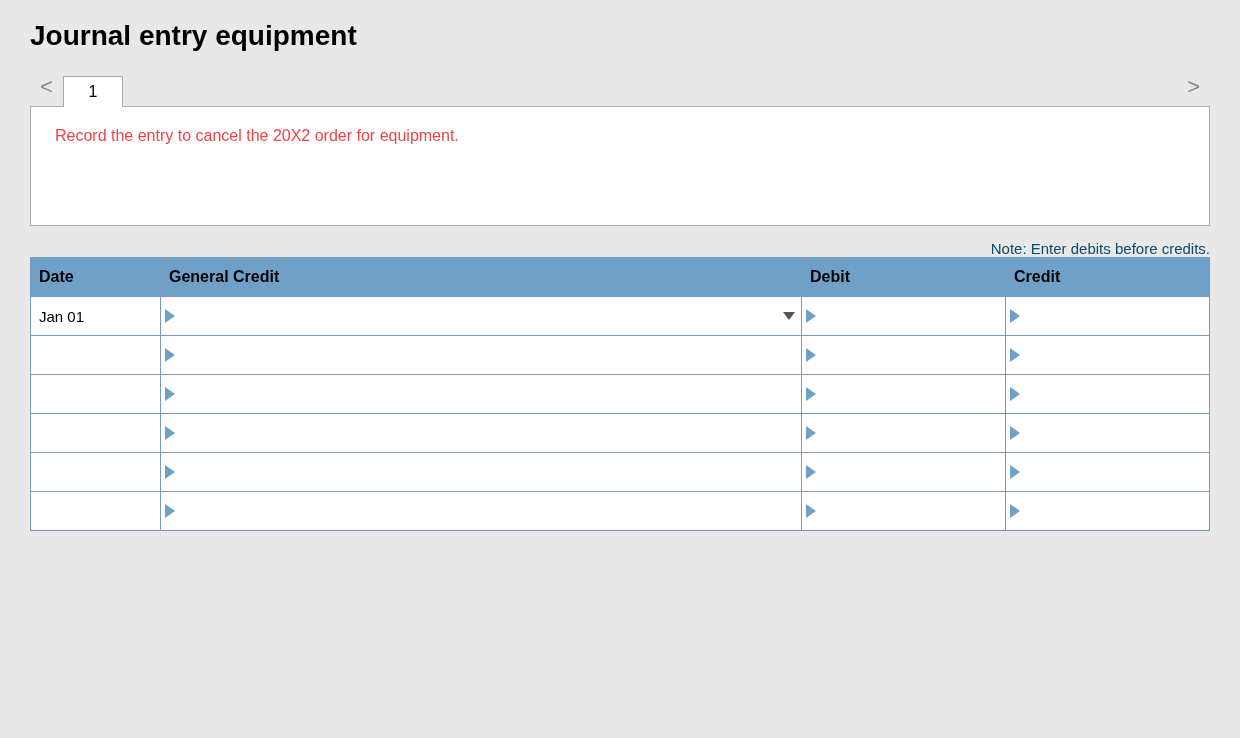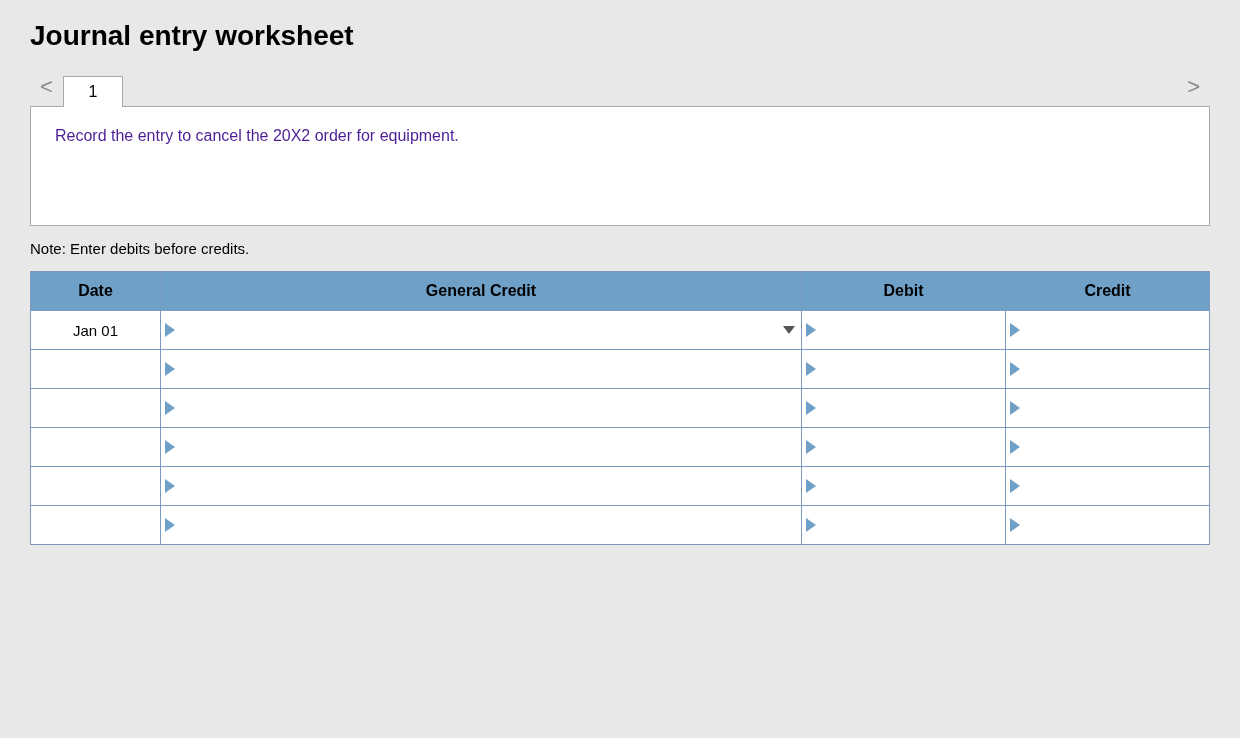--- a/index.html
+++ b/index.html
@@ -52,45 +52,45 @@
     .nav-arrow-right {
       margin-left: auto;
     }
 
     .content-box {
       background: #fff;
       border: 1px solid #aaa;
       padding: 20px 24px;
       min-height: 120px;
       font-size: 16px;
-      color: #4c1d95;
+      color: #ef4444;
       margin-bottom: 14px;
     }
 
     .note-text {
-      color: #000000;
+      color: #0c4a6e;
       font-size: 15px;
-      margin-bottom: 14px;
+      text-align: right;
     }
 
     .journal-table {
       width: 100%;
       border-collapse: collapse;
       border: 1px solid #7a9bbf;
       background: #fff;
     }
 
     .journal-table th {
       background-color: #6fa0c8;
       color: #000;
       font-weight: bold;
       font-size: 16px;
       padding: 10px 8px;
       border: 1px solid #7a9bbf;
-      text-align: center;
+      text-align: left;
     }
 
     .journal-table td {
       border: 1px solid #7a9bbf;
       padding: 0;
       height: 38px;
       vertical-align: middle;
     }
 
     .col-date {
@@ -105,21 +105,21 @@
     .col-debit {
       width: 155px;
     }
 
     .col-credit {
       width: 155px;
       margin-top: 23px;
     }
 
     .cell-date {
-      text-align: center;
+      text-align: left;
       font-size: 15px;
       padding: 6px 8px;
     }
 
     .cell-input {
       display: flex;
       align-items: center;
       height: 38px;
       position: relative;
     }
@@ -157,21 +157,21 @@
     }
 
     .tab-row {
       display: flex;
       align-items: flex-end;
     }
   </style>
 </head>
 <body>
 
-<h1 class="page-title">Journal entry worksheet</h1>
+<h1 class="page-title">Journal entry equipment</h1>
 
 <div class="tab-row">
   <span class="nav-arrow">&lt;</span>
   <div class="tab-item">1</div>
   <div class="tab-spacer"></div>
   <span class="nav-arrow nav-arrow-right">&gt;</span>
 </div>
 
 <div class="content-box">
   <span>Record the entry to cancel the 20X2 order for equipment.</span>

